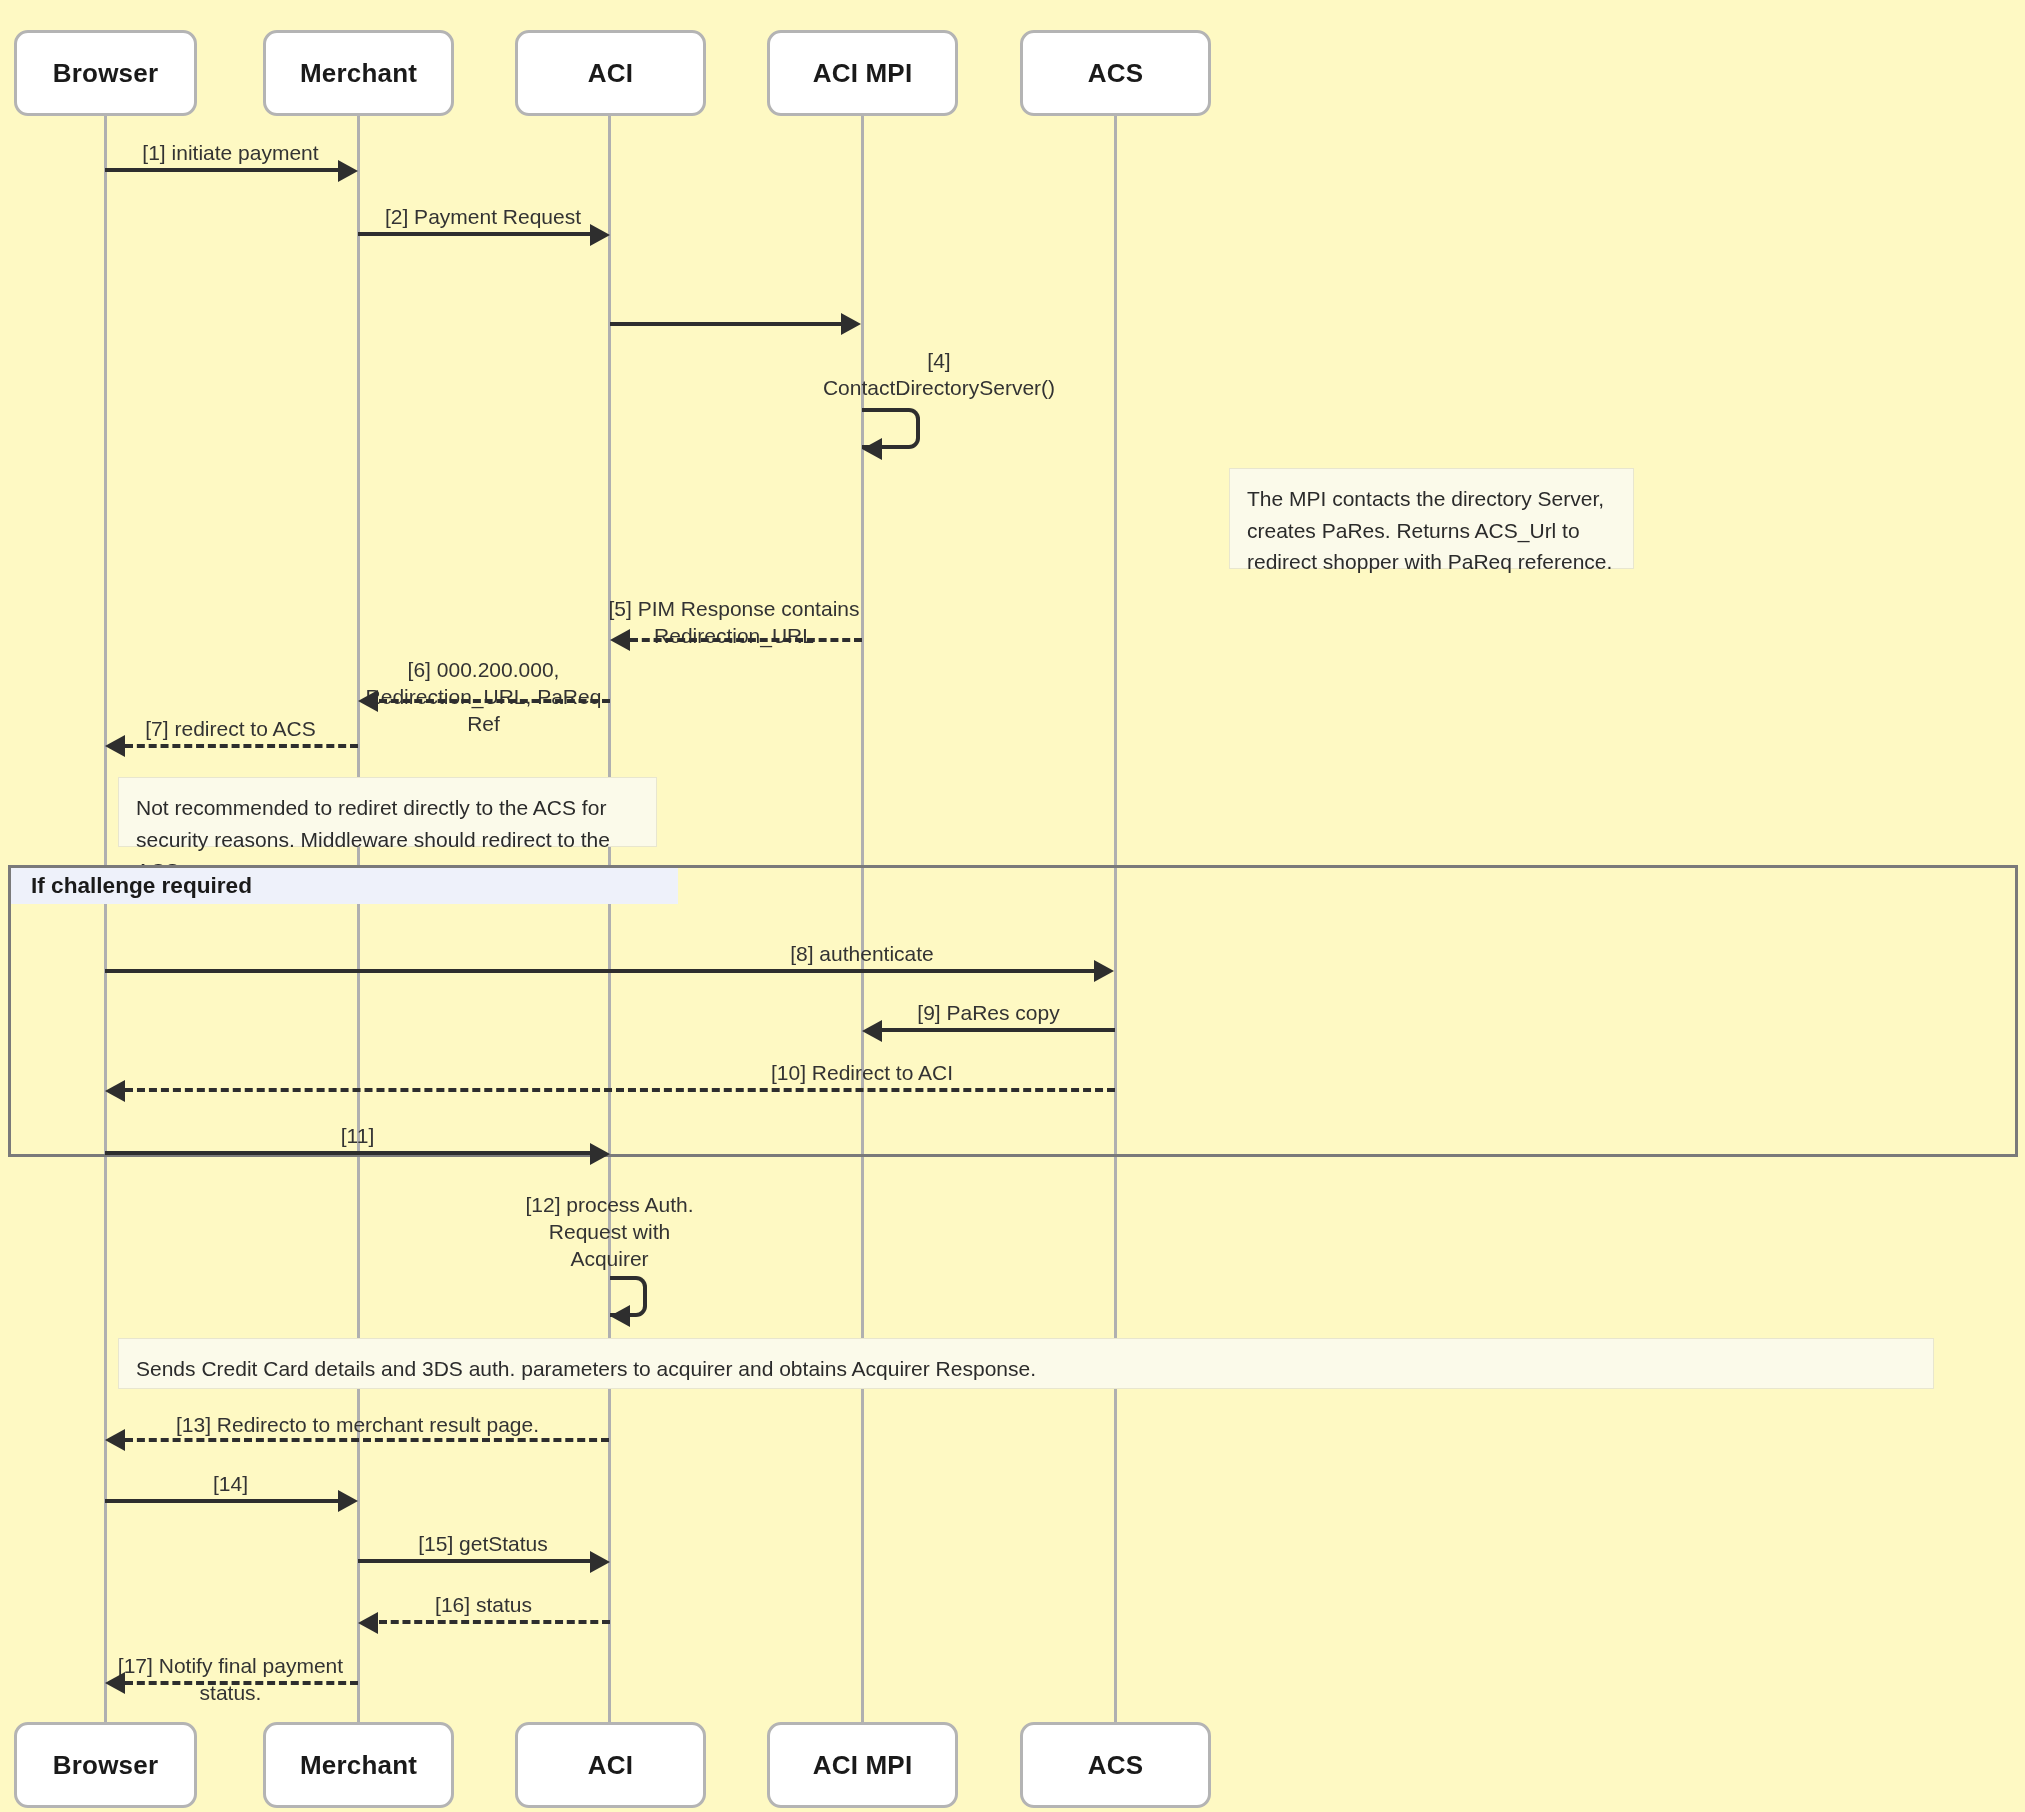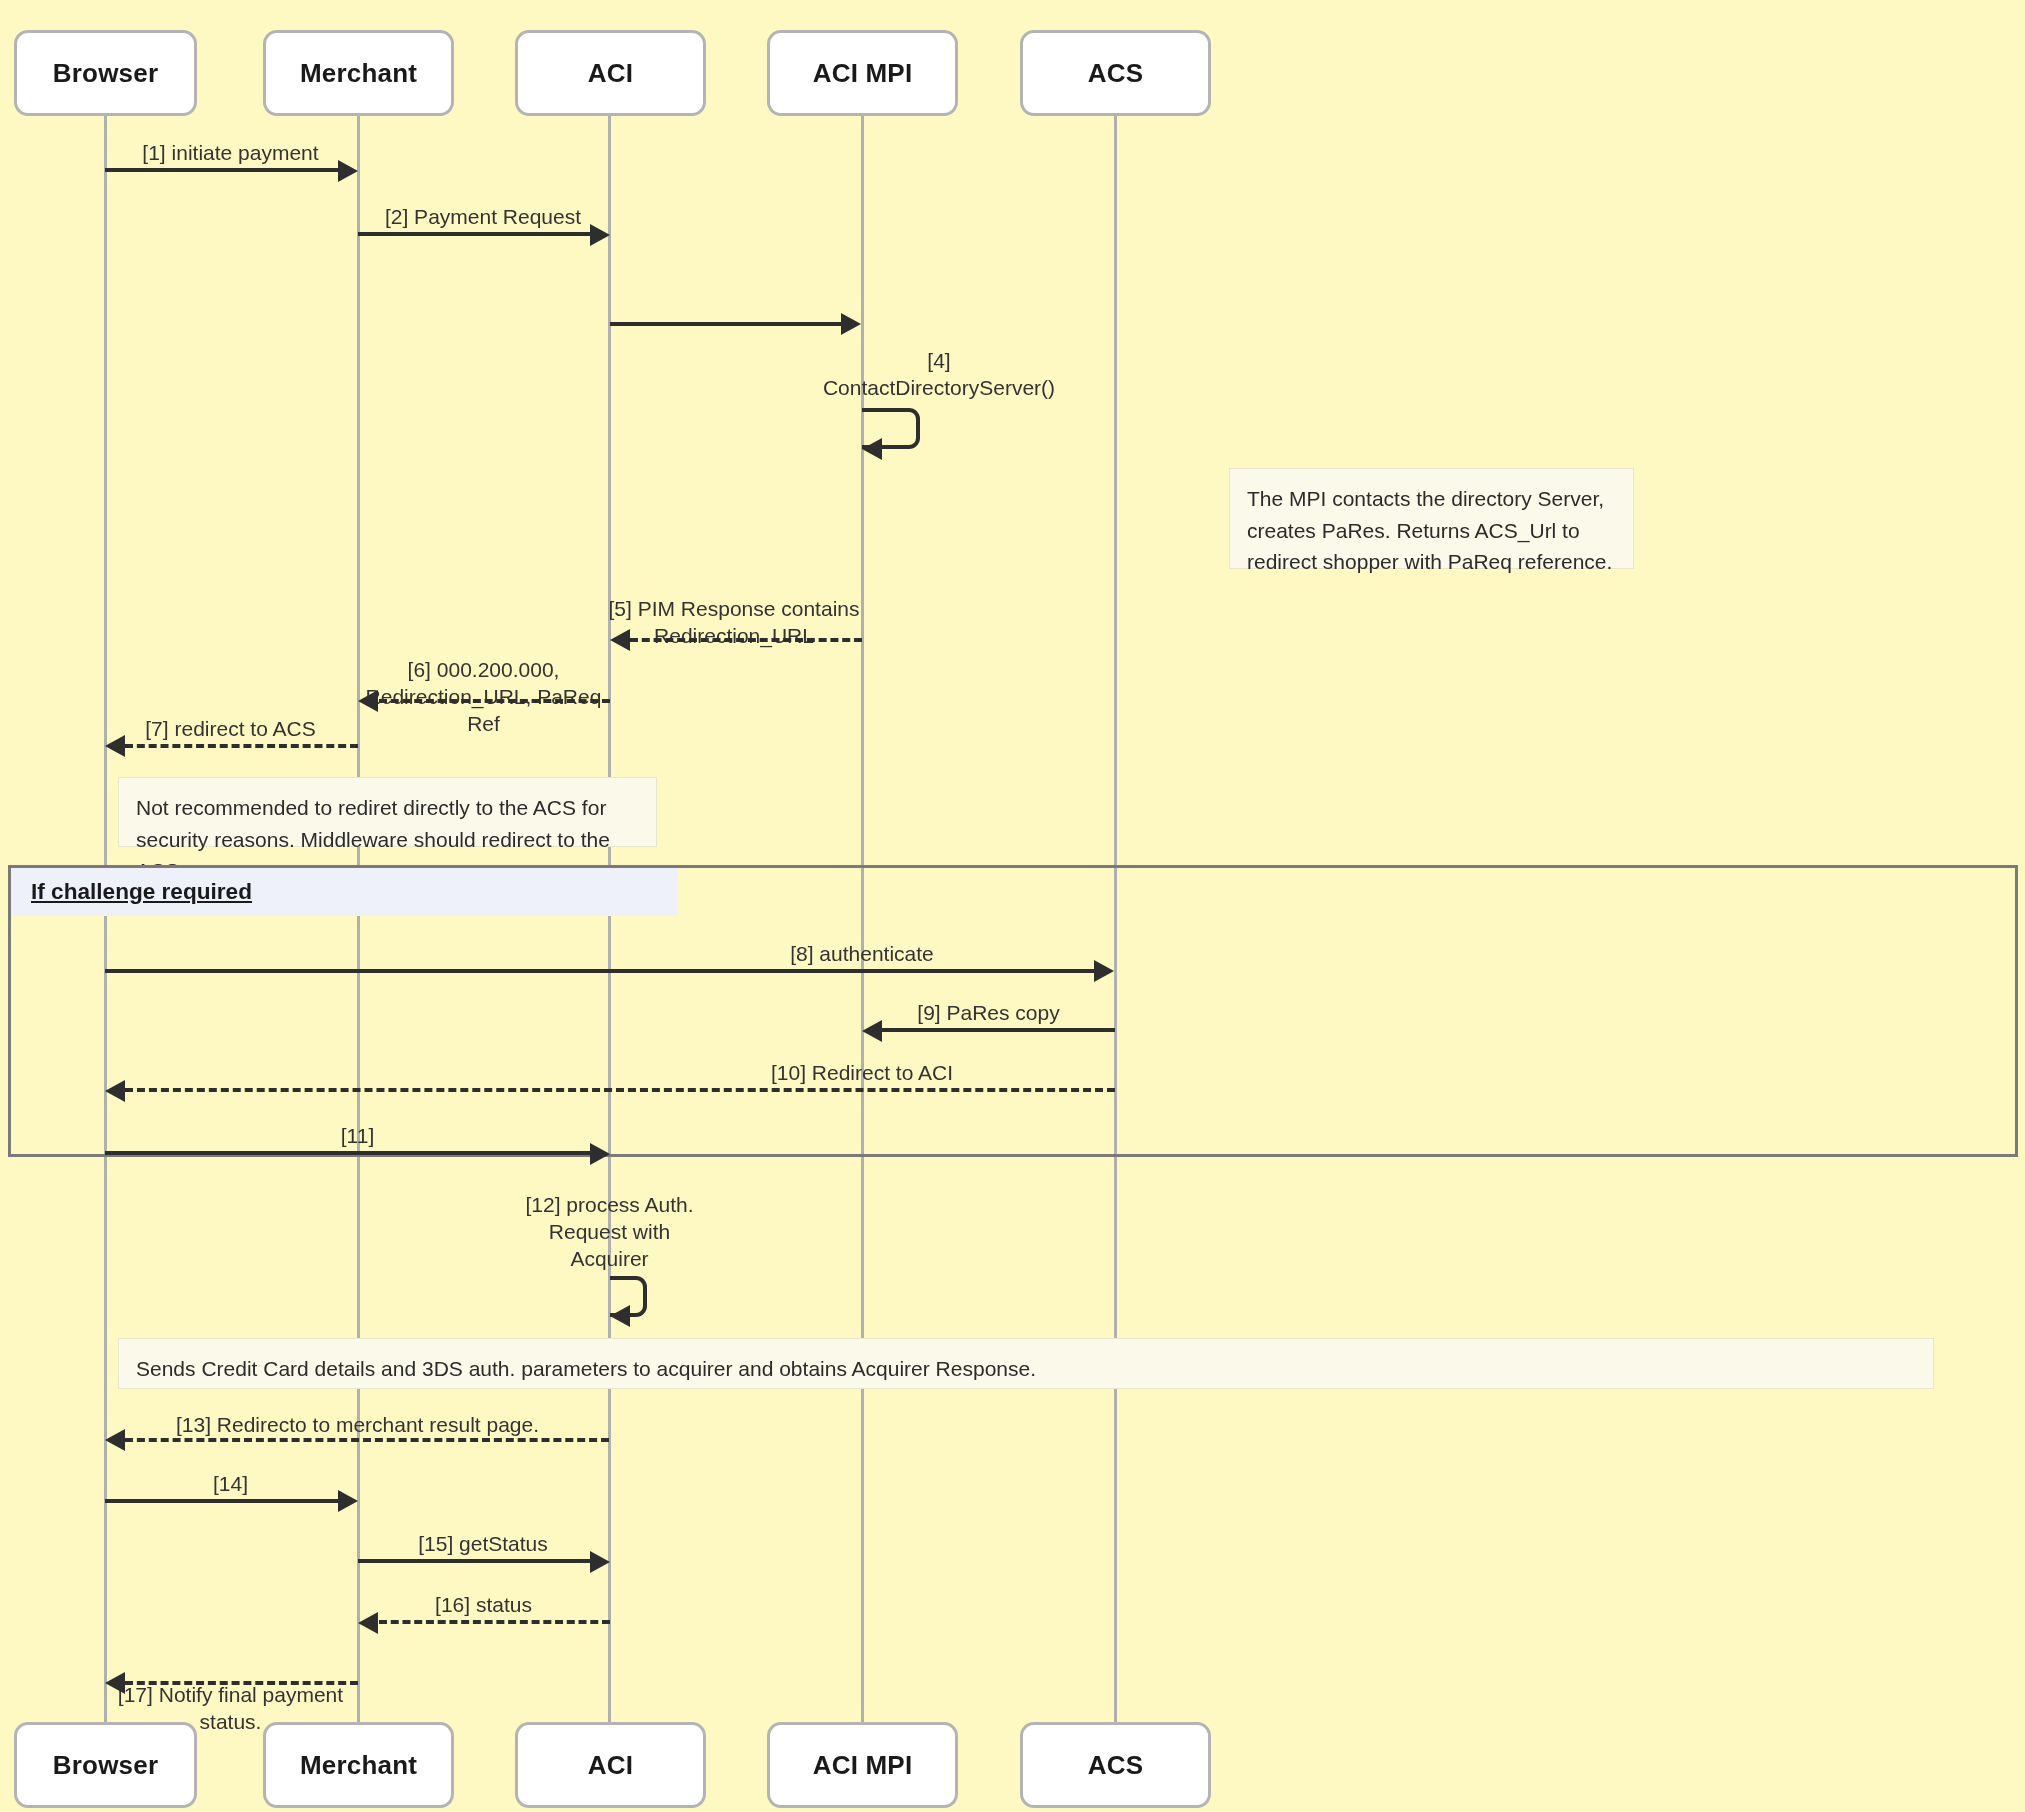--- a/index.html
+++ b/index.html
@@ -160,21 +160,21 @@
   <div class="arrowhead left" style="left:358px; top:690px;"></div>
 
   <div class="msg-label" style="left:104px; top:716px; width:253px;">[7] redirect to ACS</div>
   <div class="msg-line dashed" style="left:125px; top:744px; width:233px;"></div>
   <div class="arrowhead left" style="left:105px; top:735px;"></div>
 
   <div class="note" style="left:118px; top:777px; width:539px; height:70px;">Not recommended to rediret directly to the ACS for
 security reasons. Middleware should redirect to the ACS.</div>
 
   <div class="fragment" style="left:7.8px; top:865px; width:2010px; height:292px;"></div>
-  <div class="fragment-header" style="left:11px; top:868px; width:667px; height:48px;text-decoration:underline;">
+  <div class="fragment-header" style="left:11px; top:868px; width:667px; height:36px;">
     <span>If challenge required</span>
   </div>
 
   <div class="msg-label" style="left:610px; top:941px; width:504px;">[8] authenticate</div>
   <div class="msg-line" style="left:105px; top:969px; width:991px;"></div>
   <div class="arrowhead right" style="left:1094px; top:960px;"></div>
 
   <div class="msg-label" style="left:862px; top:1000px; width:253px;">[9] PaRes copy</div>
   <div class="msg-line" style="left:882px; top:1028px; width:233px;"></div>
   <div class="arrowhead left" style="left:862px; top:1020px;"></div>
@@ -204,21 +204,21 @@
   <div class="arrowhead right" style="left:338px; top:1490px;"></div>
 
   <div class="msg-label" style="left:357px; top:1531px; width:252px;">[15] getStatus</div>
   <div class="msg-line" style="left:358px; top:1559px; width:233px;"></div>
   <div class="arrowhead right" style="left:590px; top:1551px;"></div>
 
   <div class="msg-label" style="left:357px; top:1592px; width:253px;">[16] status</div>
   <div class="msg-line dashed" style="left:379px; top:1620px; width:231px;"></div>
   <div class="arrowhead left" style="left:358px; top:1612px;"></div>
 
-  <div class="msg-label" style="left:104px; top:1653px; width:253px;margin-top:29px;">[17] Notify final payment status.</div>
+  <div class="msg-label" style="left:104px; top:1653px; width:253px;">[17] Notify final payment status.</div>
   <div class="msg-line dashed" style="left:125px; top:1681px; width:233px;"></div>
   <div class="arrowhead left" style="left:105px; top:1672px;"></div>
 
   <div class="participant" style="left:14px;   top:1722px; width:183px; height:86px;">
     <span>Browser</span>
   </div>
   <div class="participant" style="left:263px;  top:1722px; width:191px; height:86px;">
     <span>Merchant</span>
   </div>
   <div class="participant" style="left:515px;  top:1722px; width:191px; height:86px;">

